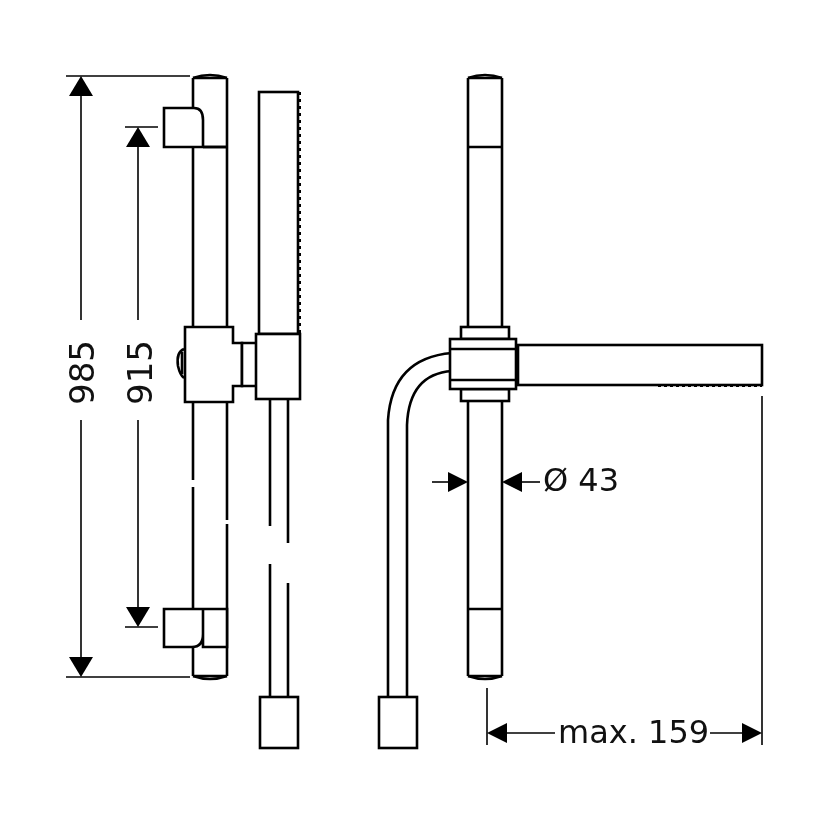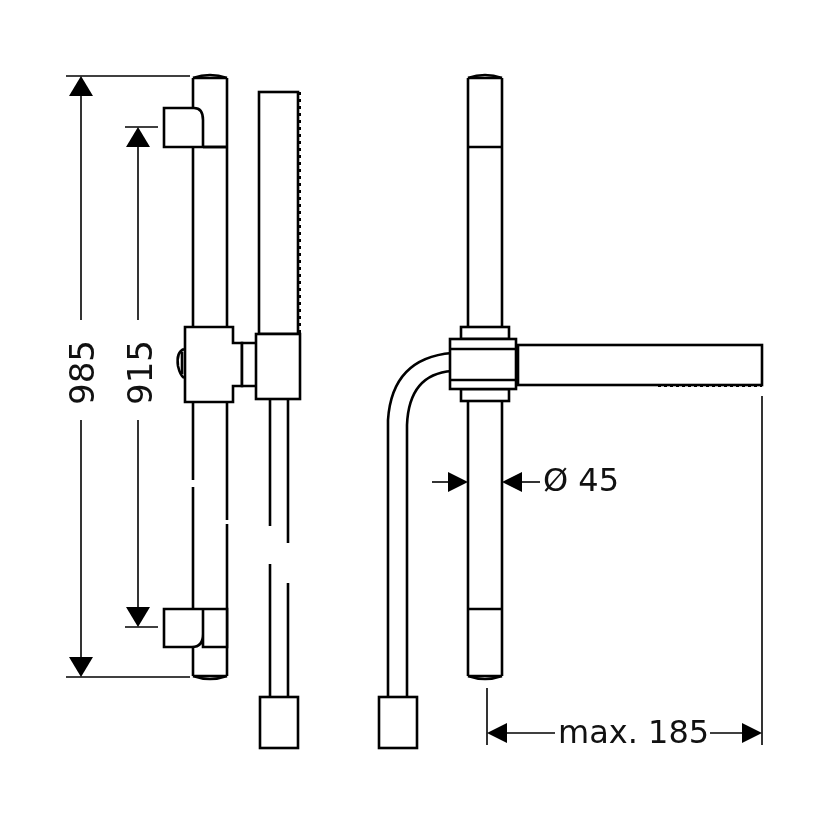--- a/index.html
+++ b/index.html
@@ -98,14 +98,14 @@
     <line class="thin" x1="762" y1="396" x2="762" y2="745"></line>
     <polygon class="arrow" points="487,733 507,723 507,743"></polygon>
     <line class="thin" x1="505" y1="733" x2="555" y2="733"></line>
     <line class="thin" x1="710" y1="733" x2="745" y2="733"></line>
     <polygon class="arrow" points="762,733 742,723 742,743"></polygon>
   </g>
 </svg>
 
 <div class="dim-label vert" style="left:62px; top:405px;">985</div>
 <div class="dim-label vert" style="left:120px; top:405px;">915</div>
-<div class="dim-label" style="left:543px; top:461px; font-size:32px;">Ø 45</div>
-<div class="dim-label" style="left:558px; top:713px; font-size:32px;">max. 185</div>
+<div class="dim-label" style="left:543px; top:461px; font-size:32px;">Ø 43</div>
+<div class="dim-label" style="left:558px; top:713px; font-size:32px;">max. 159</div>
 
 </body></html>

